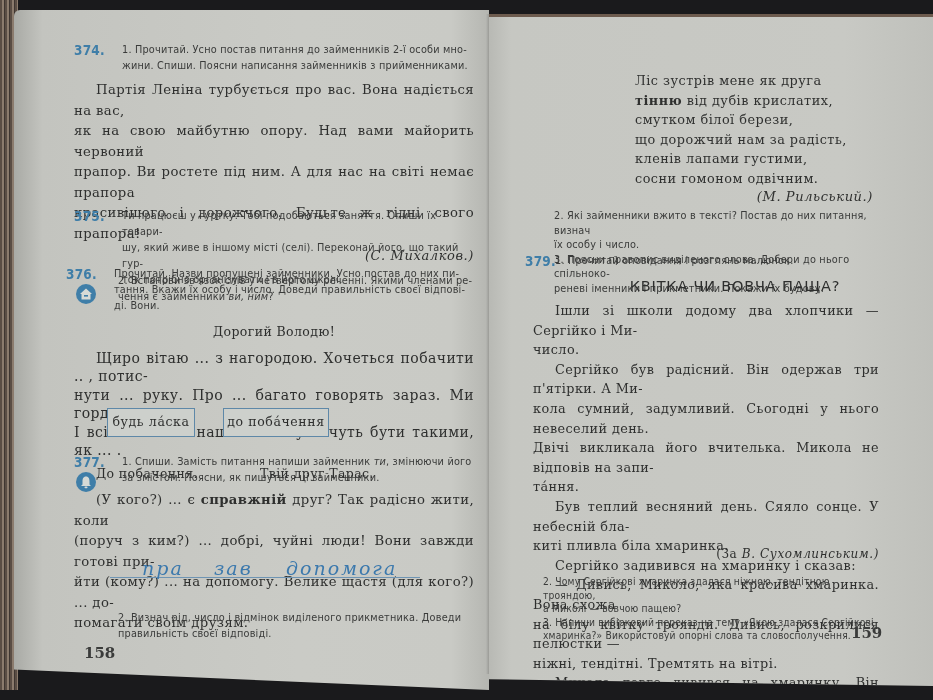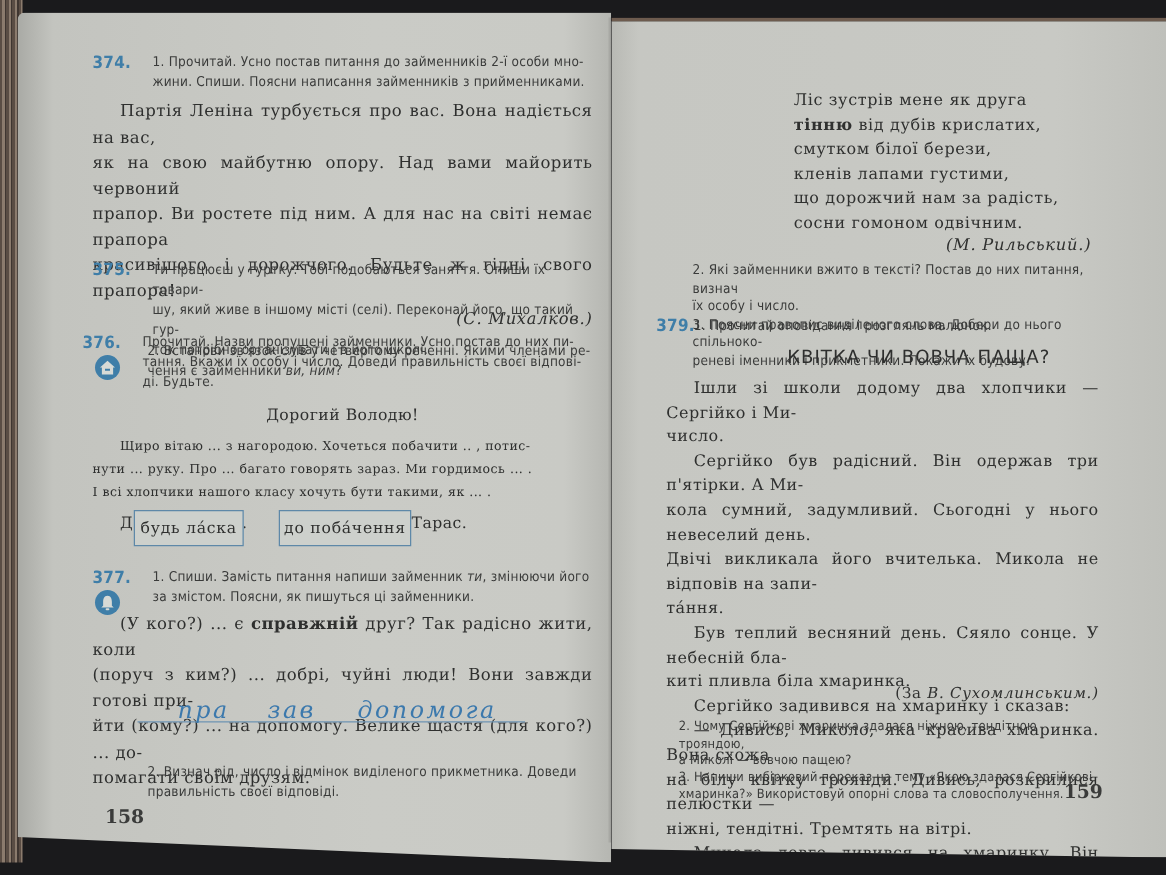--- a/index.html
+++ b/index.html
@@ -119,34 +119,34 @@
         </div>
       </div>
     </div>
 
     <div class="block" style="left:52px;top:256px;width:400px;">
       <div class="task-row task">
         <span class="ex-num">376.</span>
         <div>
           <div>Прочитай. Назви пропущені займенники. Усно постав до них пи-</div>
           <div>тання. Вкажи їх особу і число. Доведи правильність своєї відпові-</div>
-          <div>ді. Будьте.</div>
+          <div>ді. Вони.</div>
         </div>
       </div>
     </div>
     <div class="icon-circle" style="left:62px;top:274px;">
       <svg width="14" height="14" viewBox="0 0 14 14">
           <path d="M1 7 L7 1.5 L13 7 L11.5 7 L11.5 12.5 L2.5 12.5 L2.5 7 Z" fill="#d7dad6"></path>
           <rect x="5" y="8" width="4" height="1.6" fill="#3f7ea8"></rect>
         </svg>
     </div>
 
     <div class="block" style="left:60px;top:312px;width:400px;">
       <div class="body-text" style="text-align:center;font-size:12.5px;">Дорогий Володю!</div>
-      <div class="body-text" style="margin-top:6px;font-size:10px;line-height:18.5px;">
+      <div class="body-text" style="margin-top:6px;font-size:14px;line-height:18.5px;">
         <div class="indent">Щиро вітаю ... з нагородою. Хочеться побачити .. , потис-</div>
         <div>нути ... руку. Про ... багато говорять зараз. Ми гордимось ... .</div>
         <div>І всі хлопчики нашого класу хочуть бути такими, як ... .</div>
       </div>
       <div class="body-text" style="font-size:12.5px;margin-top:4px;position:relative;height:20px;">
         <span style="position:absolute;left:22px;">До побачення.</span>
         <span style="position:absolute;left:186px;">Твій друг Тарас.</span>
       </div>
     </div>
     <div class="word-box" style="left:93px;top:398px;width:86px;height:27px;">будь ла́ска</div>
@@ -188,22 +188,22 @@
   </div>
 
   <div class="gutter"></div>
 
   <div class="page page-right">
 
     <div class="block poem" style="left:146px;top:54px;width:240px;">
       <div>Ліс зустрів мене як друга</div>
       <div><b class="strong">тінню</b><span> від дубів крислатих,</span></div>
       <div>смутком білої берези,</div>
+      <div>що дорожчий нам за радість,</div>
       <div>кленів лапами густими,</div>
-      <div>що дорожчий нам за радість,</div>
       <div>сосни гомоном одвічним.</div>
     </div>
     <div class="author" style="position:absolute;left:200px;top:172px;width:184px;">(М. Рильський.)</div>
     <div class="block task" style="left:65px;top:192px;width:340px;line-height:14.5px;">
       <div>2. Які займенники вжито в тексті? Постав до них питання, визнач</div>
       <div>їх особу і число.</div>
       <div>3. Поясни правопис виділеного слова. Добери до нього спільноко-</div>
       <div>реневі іменники і прикметники. Покажи їх будову.</div>
     </div>
 

